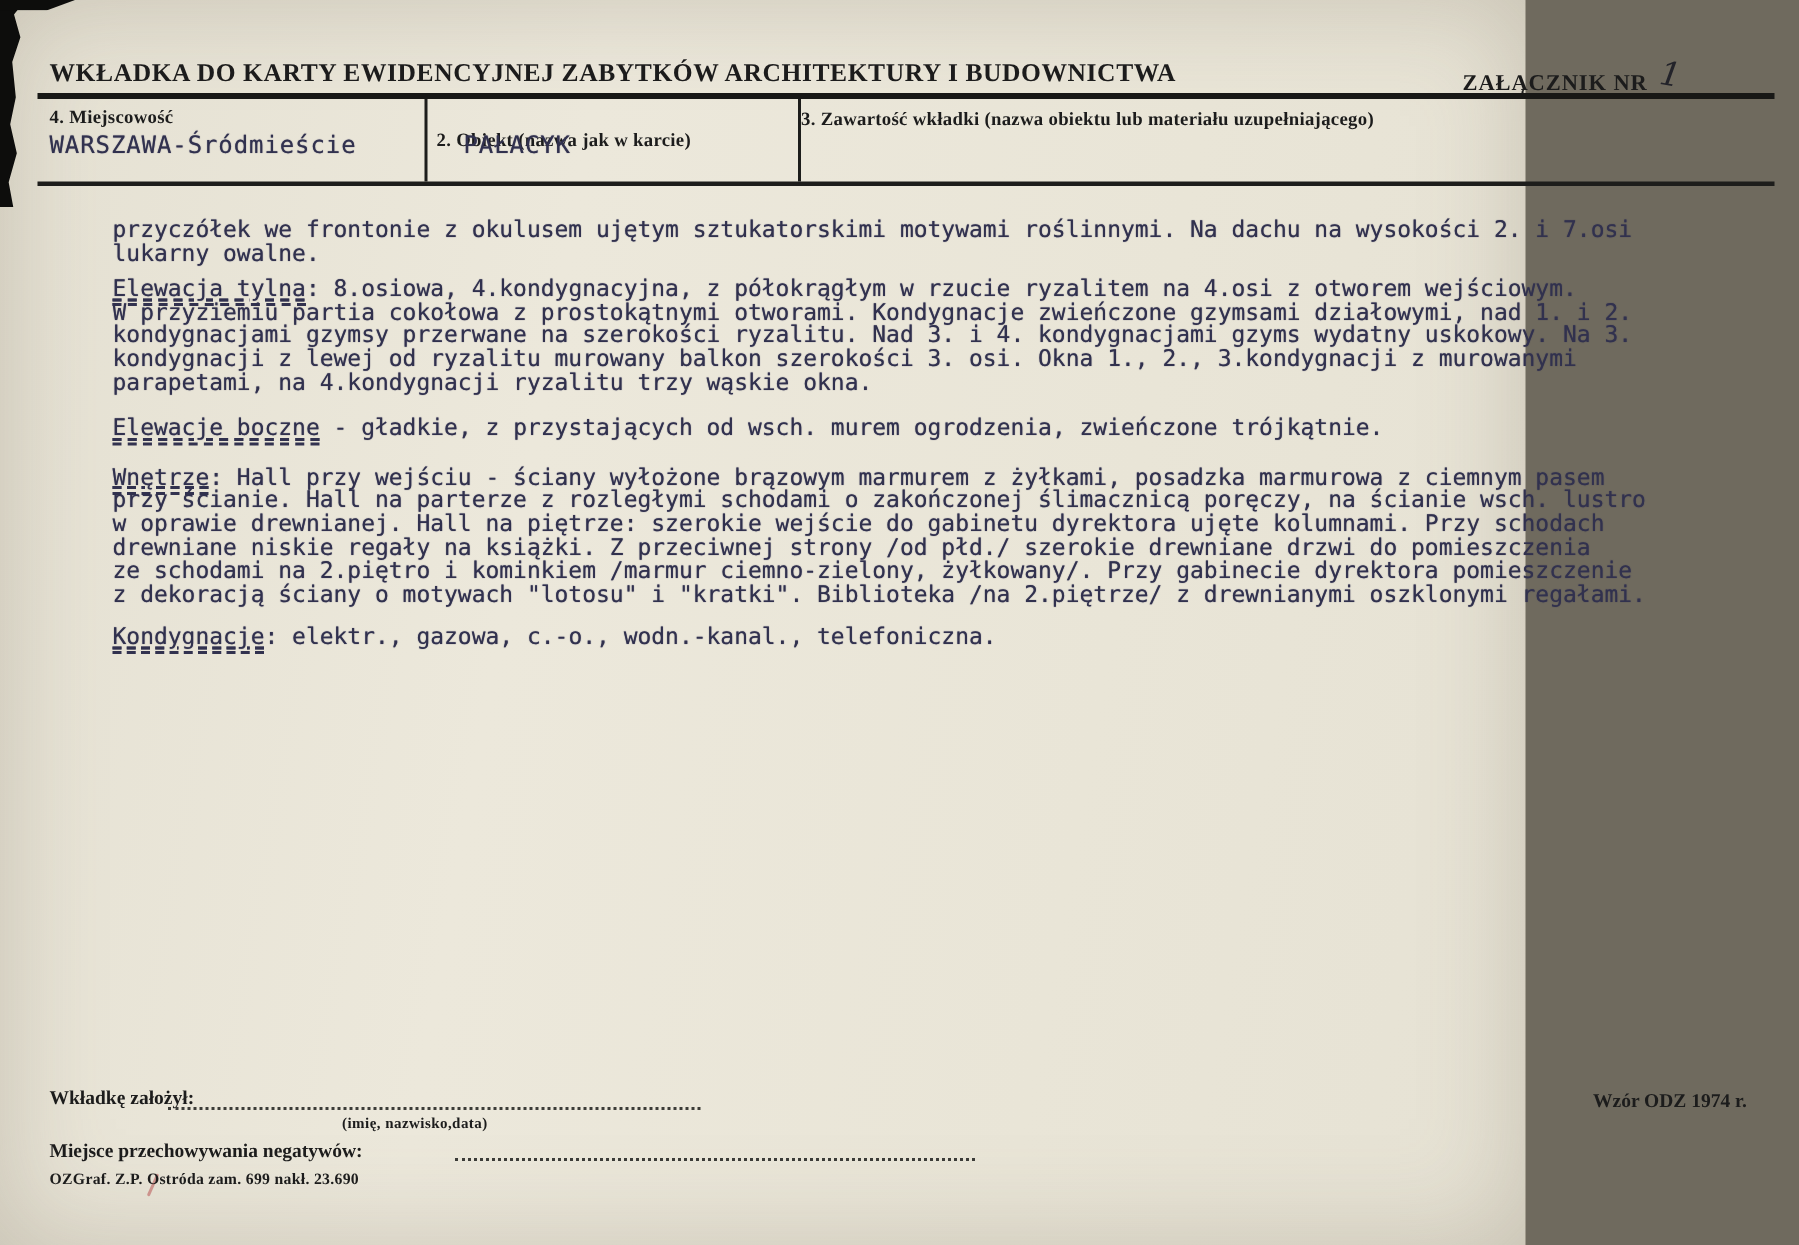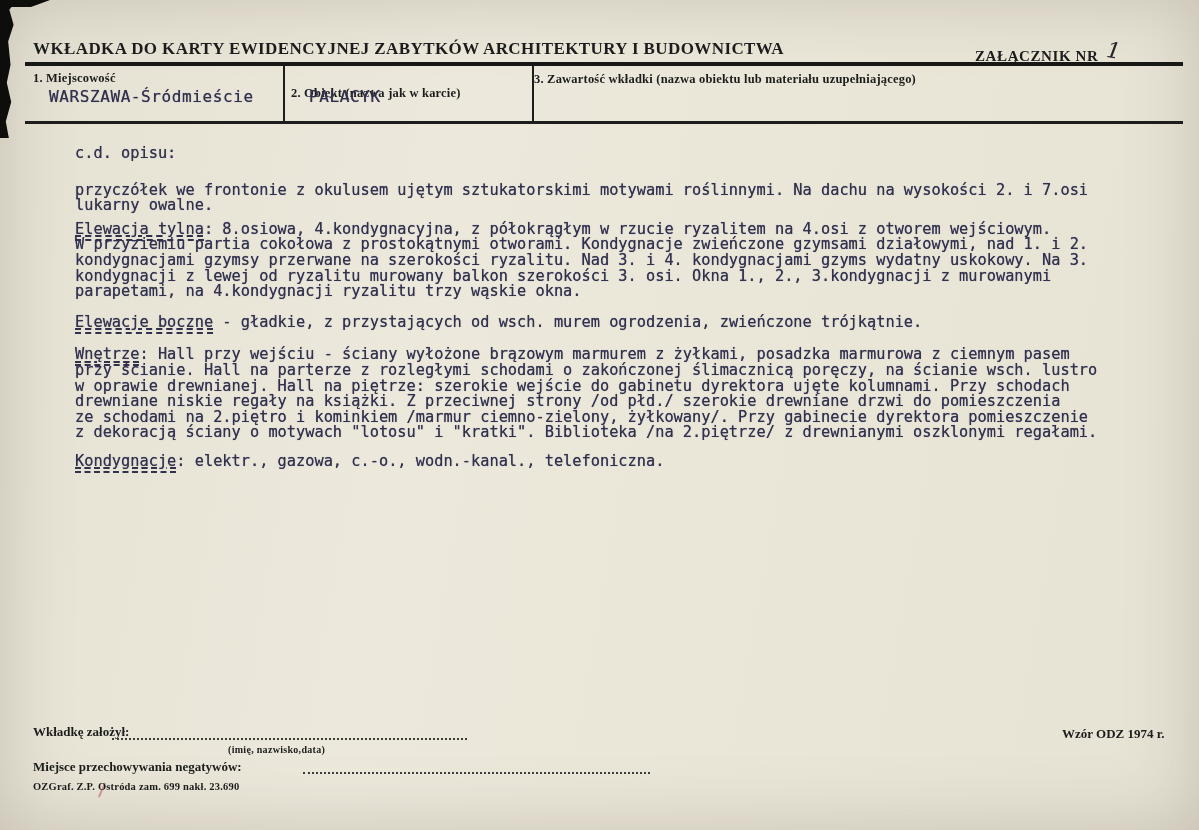--- a/index.html
+++ b/index.html
@@ -2,21 +2,21 @@
 <html><head>
 <meta charset="utf-8">
 <style>
   html,body{margin:0;padding:0;}
   body{
     width:1199px;height:830px;overflow:hidden;
     background:#6f6a5e;
     font-family:"Liberation Serif", serif;
   }
   .paper{
-    position:relative;width:1199px;height:830px;
+    position:relative;width:1017px;height:830px;
     background:linear-gradient(100deg,#e5e1d3 0%,#ece8db 35%,#e9e5d7 70%,#e6e2d4 100%);
     box-shadow:inset 0 0 70px rgba(115,105,85,0.28);
   }
   
   .edge-left{
     position:absolute;left:0;top:0;width:17px;height:138px;background:#0d0d0c;
     clip-path:polygon(0 0,100% 0,55% 7%,80% 18%,48% 30%,62% 47%,40% 60%,66% 74%,34% 88%,52% 100%,0 100%);
   }
   .edge-top{
     position:absolute;left:0;top:0;width:50px;height:7px;background:#0d0d0c;
@@ -39,21 +39,21 @@
   .rule-head-bottom{position:absolute;left:25px;top:121px;width:1158px;height:3px;background:#1d1d1b;}
   .vline{position:absolute;top:66px;width:2px;height:55px;background:#1d1d1b;}
   .v1{left:283px;} .v2{left:532px;}
   .cell-label{position:absolute;font-size:12.5px;letter-spacing:0.2px;white-space:nowrap;}
   .f1-label{left:33px;top:71px;} .f2-label{left:291px;top:86px;} .f3-label{left:534px;top:72px;}
   
   .type{
     font-family:"DejaVu Sans Mono", monospace;color:#31314e;
     text-shadow:0 0 0.7px rgba(44,44,80,0.75);
   }
-  .f1-value{position:absolute;left:33px;top:87px;font-size:16px;letter-spacing:0.6px;margin-left:16px;}
+  .f1-value{position:absolute;left:33px;top:87px;font-size:16px;letter-spacing:0.6px;}
   .f2-value{position:absolute;left:309px;top:87px;font-size:16px;letter-spacing:0.6px;}
   .body-text{
     position:absolute;left:75px;top:146px;width:1105px;
     font-size:15.3px;line-height:15.6px;
   }
   .intro{margin:0 0 21px 0;}
   .para{margin:0;white-space:pre-line;}
   .m-a{margin-bottom:8px;} .m-b{margin-bottom:15px;} .m-c{margin-bottom:17px;} .m-d{margin-bottom:13px;}
   .hd{
     border-bottom:2px dashed #32324f;
@@ -83,30 +83,29 @@
   <div class="print doc-title">WKŁADKA DO KARTY EWIDENCYJNEJ ZABYTKÓW ARCHITEKTURY I BUDOWNICTWA</div>
   <div class="print attachment">
     <span>ZAŁĄCZNIK NR</span><span class="hand-number">1</span>
   </div>
 
   <div class="rule-top"></div>
   <div class="rule-head-bottom"></div>
   <div class="vline v1"></div>
   <div class="vline v2"></div>
 
-  <div class="print cell-label f1-label">1. Miejscowość</div>
+  <div class="print cell-label f1-label">4. Miejscowość</div>
   <div class="type f1-value">WARSZAWA-Śródmieście</div>
 
   <div class="print cell-label f2-label">2. Obiekt (nazwa jak w karcie)</div>
   <div class="type f2-value">PAŁACYK</div>
 
   <div class="print cell-label f3-label">3. Zawartość wkładki (nazwa obiektu lub materiału uzupełniającego)</div>
 
   <main class="type body-text">
-    <p class="intro">c.d. opisu:</p>
     <p class="para m-a"><span class="hd"></span><span>przyczółek we frontonie z okulusem ujętym sztukatorskimi motywami roślinnymi. Na dachu na wysokości 2. i 7.osi
 lukarny owalne.</span></p>
     <p class="para m-b"><span class="hd">Elewacja tylna</span><span>: 8.osiowa, 4.kondygnacyjna, z półokrągłym w rzucie ryzalitem na 4.osi z otworem wejściowym.
 W przyziemiu partia cokołowa z prostokątnymi otworami. Kondygnacje zwieńczone gzymsami działowymi, nad 1. i 2.
 kondygnacjami gzymsy przerwane na szerokości ryzalitu. Nad 3. i 4. kondygnacjami gzyms wydatny uskokowy. Na 3.
 kondygnacji z lewej od ryzalitu murowany balkon szerokości 3. osi. Okna 1., 2., 3.kondygnacji z murowanymi
 parapetami, na 4.kondygnacji ryzalitu trzy wąskie okna.</span></p>
     <p class="para m-c"><span class="hd">Elewacje boczne</span><span> - gładkie, z przystających od wsch. murem ogrodzenia, zwieńczone trójkątnie.</span></p>
     <p class="para m-d"><span class="hd">Wnętrze</span><span>: Hall przy wejściu - ściany wyłożone brązowym marmurem z żyłkami, posadzka marmurowa z ciemnym pasem
 przy ścianie. Hall na parterze z rozległymi schodami o zakończonej ślimacznicą poręczy, na ścianie wsch. lustro

